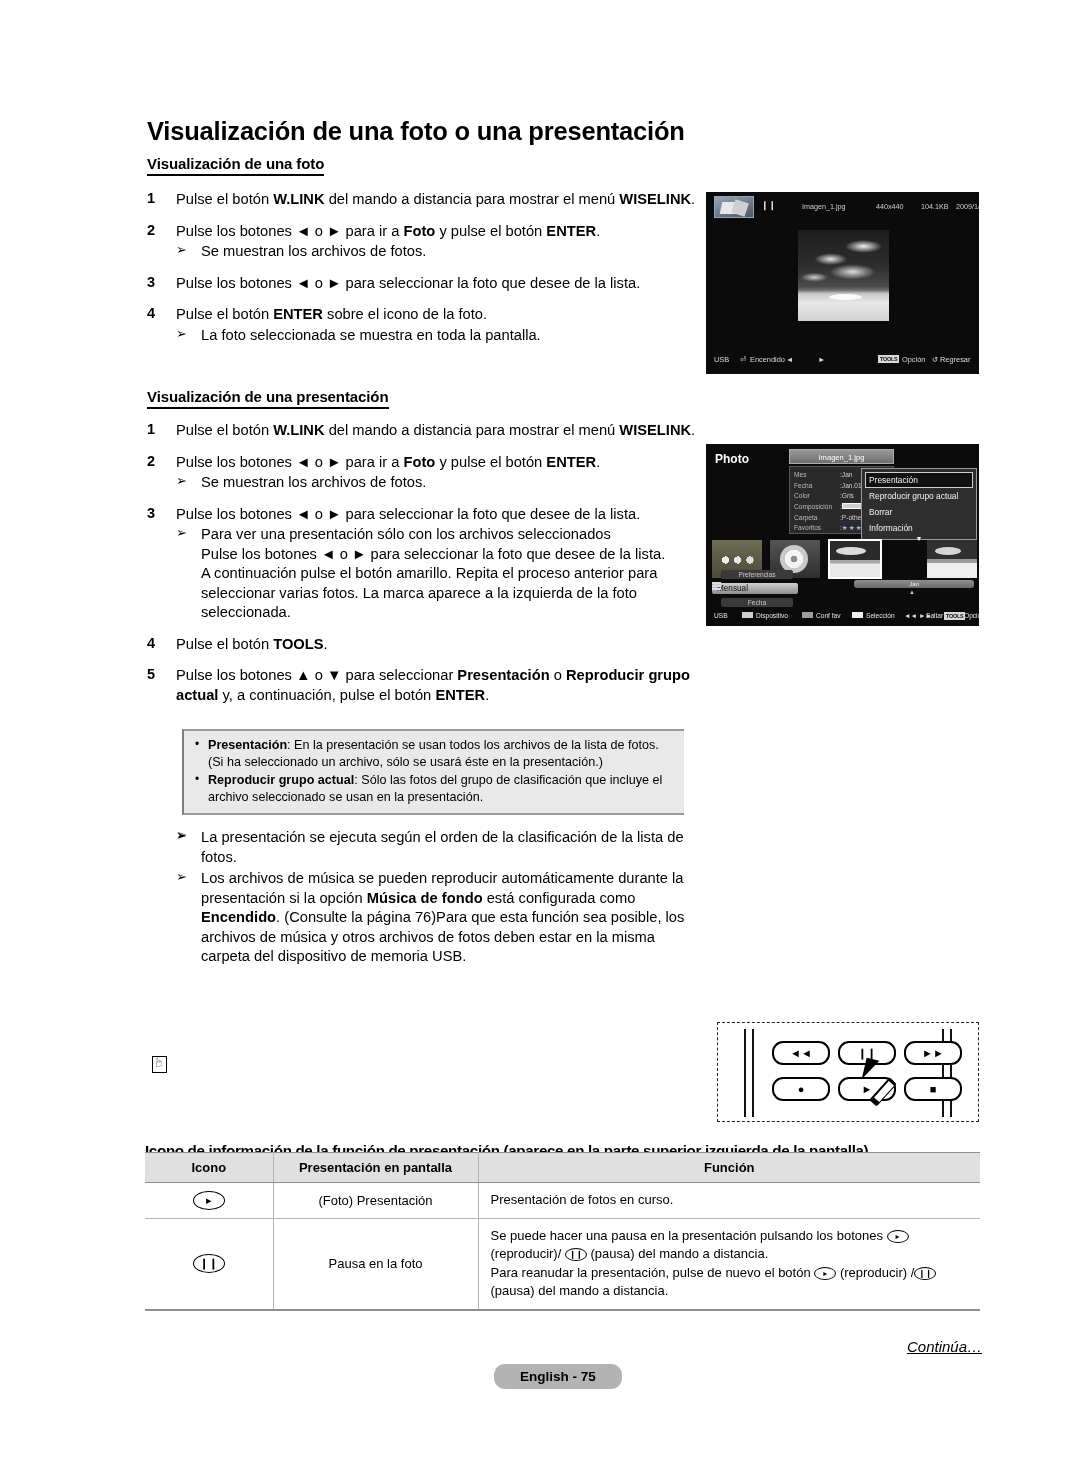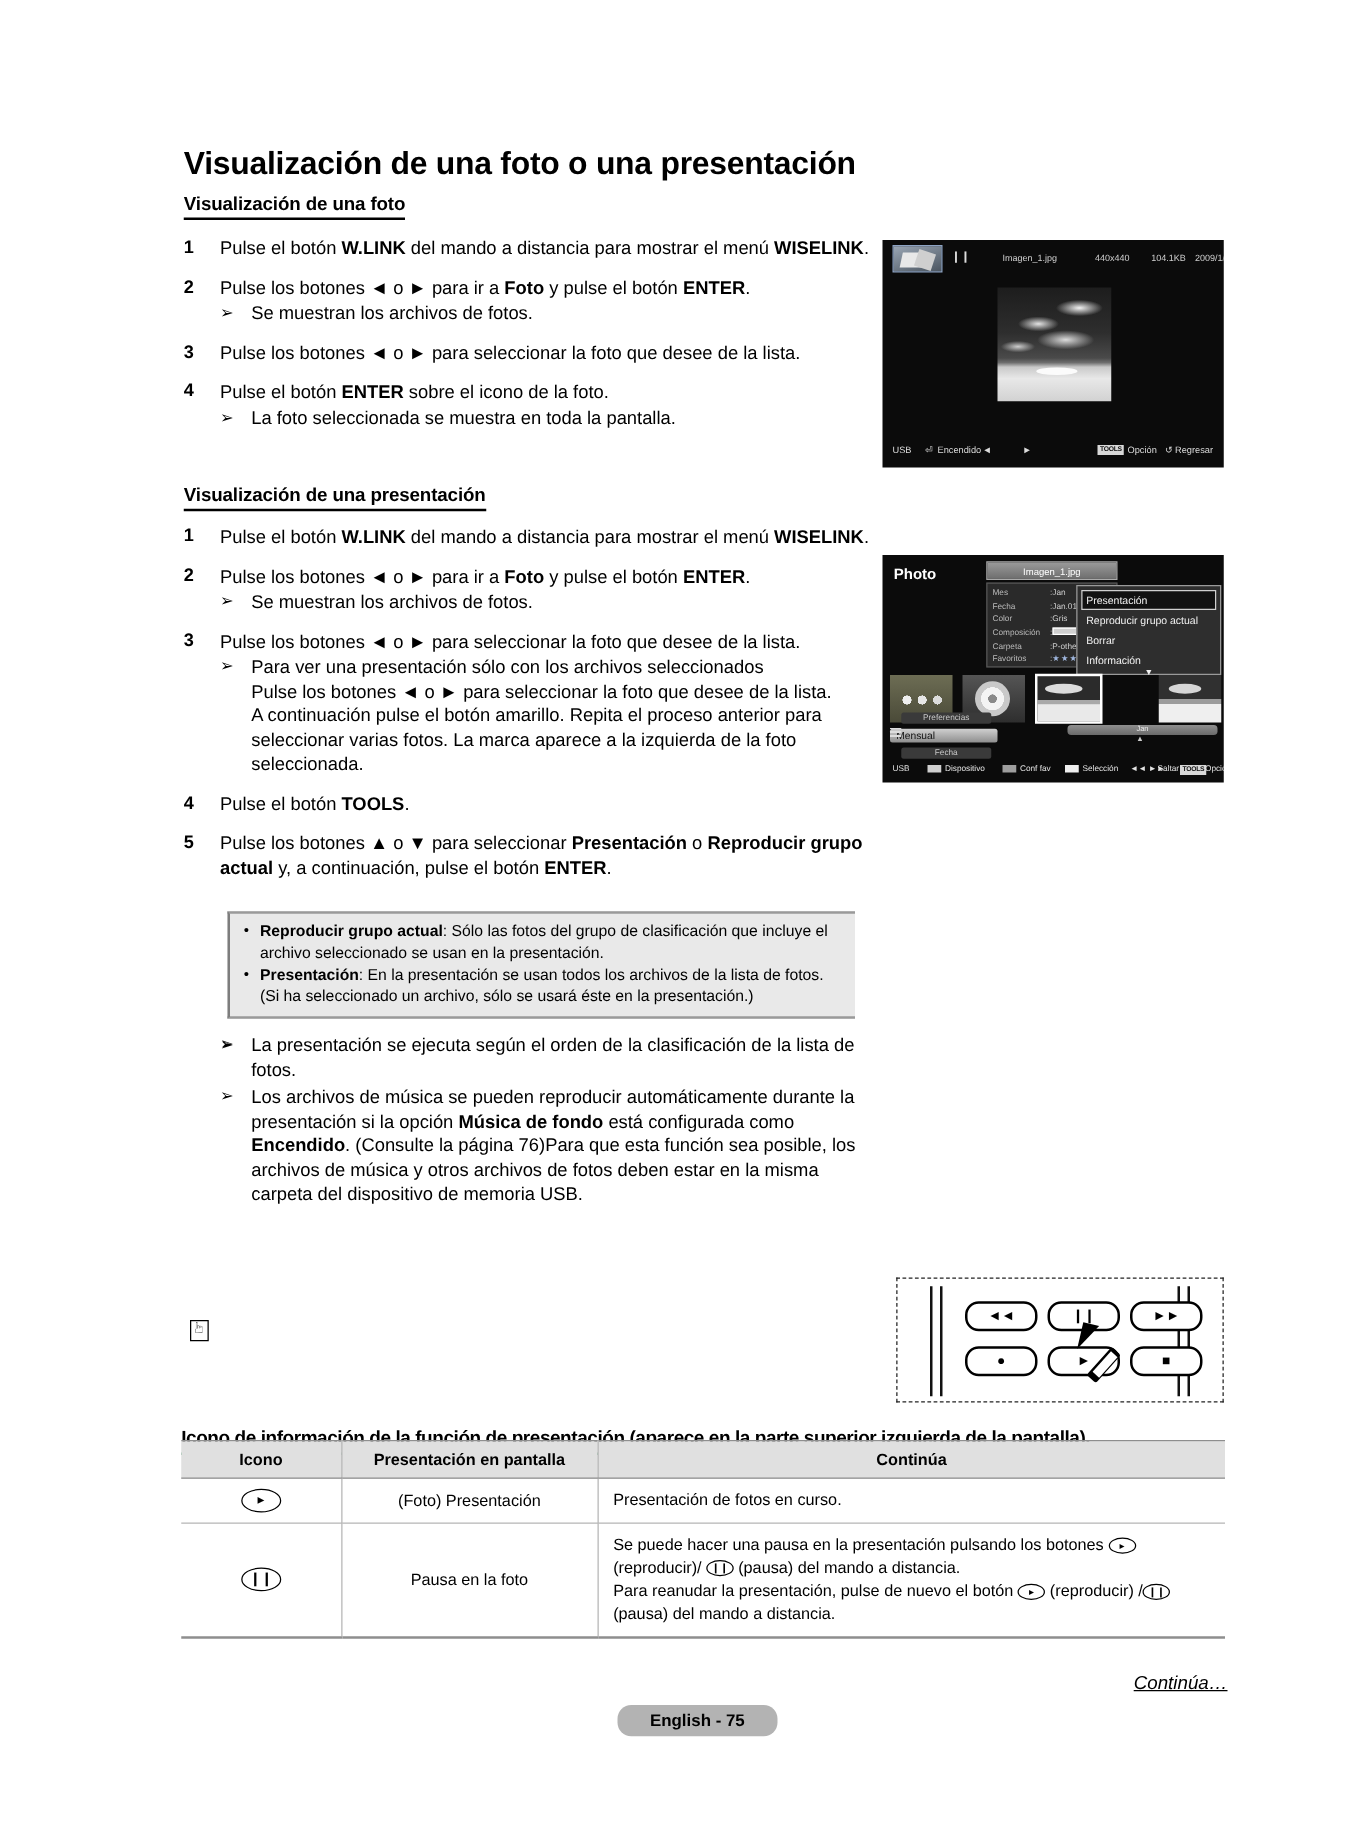--- a/index.html
+++ b/index.html
@@ -296,43 +296,43 @@
   <div class="steps" id="steps-pres">
       <div class="step"><span class="num">1</span><span class="body">Pulse el botón <b>W.LINK</b> del mando a distancia para mostrar el menú <b>WISELINK</b>.</span></div>
       <div class="step"><span class="num">2</span><span class="body">Pulse los botones ◄ o ► para ir a <b>Foto</b> y pulse el botón <b>ENTER</b>.</span><div class="sub"><span class="arrow">➢</span><span class="cont">Se muestran los archivos de fotos.</span></div></div>
       <div class="step"><span class="num">3</span><span class="body">Pulse los botones ◄ o ► para seleccionar la foto que desee de la lista.</span><div class="sub"><span class="arrow">➢</span><span class="cont">Para ver una presentación sólo con los archivos seleccionados<br>Pulse los botones ◄ o ► para seleccionar la foto que desee de la lista.<br>A continuación pulse el botón amarillo. Repita el proceso anterior para seleccionar varias fotos. La marca aparece a la izquierda de la foto seleccionada.</span></div></div>
       <div class="step"><span class="num">4</span><span class="body">Pulse el botón <b>TOOLS</b>.</span></div>
       <div class="step"><span class="num">5</span><span class="body">Pulse los botones ▲ o ▼ para seleccionar <b>Presentación</b> o <b>Reproducir grupo actual</b> y, a continuación, pulse el botón <b>ENTER</b>.</span></div>
     </div>
 
   <div class="notebox">
     <ul id="notebox-list">
+        <li><b>Presentación</b>: En la presentación se usan todos los archivos de la lista de fotos. (Si ha seleccionado un archivo, sólo se usará éste en la presentación.)</li>
         <li><b>Reproducir grupo actual</b>: Sólo las fotos del grupo de clasificación que incluye el archivo seleccionado se usan en la presentación.</li>
-        <li><b>Presentación</b>: En la presentación se usan todos los archivos de la lista de fotos. (Si ha seleccionado un archivo, sólo se usará éste en la presentación.)</li>
       </ul>
   </div>
 
   <div id="bullets">
       <div class="sub"><span class="arrow">➢</span></div>
       <div class="sub"><span class="arrow">➢</span><span class="cont">La presentación se ejecuta según el orden de la clasificación de la lista de fotos.</span></div>
       <div class="sub"><span class="arrow">➢</span><span class="cont">Los archivos de música se pueden reproducir automáticamente durante la presentación si la opción <b>Música de fondo</b> está configurada como <b>Encendido</b>. (Consulte la página 76)Para que esta función sea posible, los archivos de música y otros archivos de fotos deben estar en la misma carpeta del dispositivo de memoria USB.</span></div>
     </div>
 
   <div id="hand-note">
     <span class="hand-icon"></span>
   </div>
 
   <div id="icon-section-head">Icono de información de la función de presentación (aparece en la parte superior izquierda de la pantalla).</div>
 
   <table class="icontable">
     <thead>
       <tr>
         <th class="col-icon">Icono</th>
         <th class="col-osd">Presentación en pantalla</th>
-        <th>Continúa</th>
+        <th>Función</th>
       </tr>
     </thead>
     <tbody id="icon-table-body">
         <tr>
           <td class="col-icon"><span class="bigkey">▸</span></td>
           <td class="col-osd">(Foto) Presentación</td>
           <td class="col-fn">Presentación de fotos en curso.</td>
         </tr>
         <tr class="last">
           <td class="col-icon"><span class="bigkey">❙❙</span></td>

